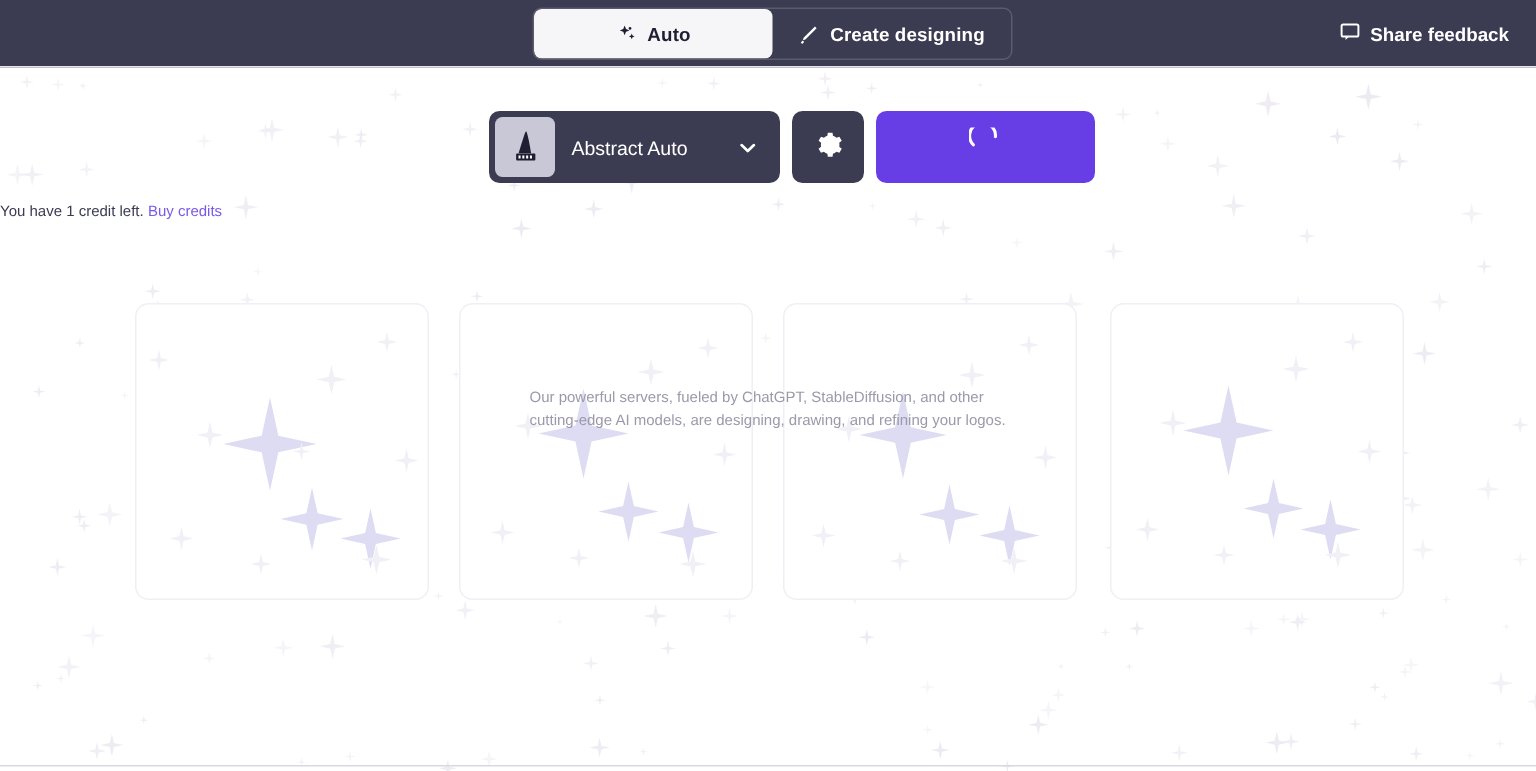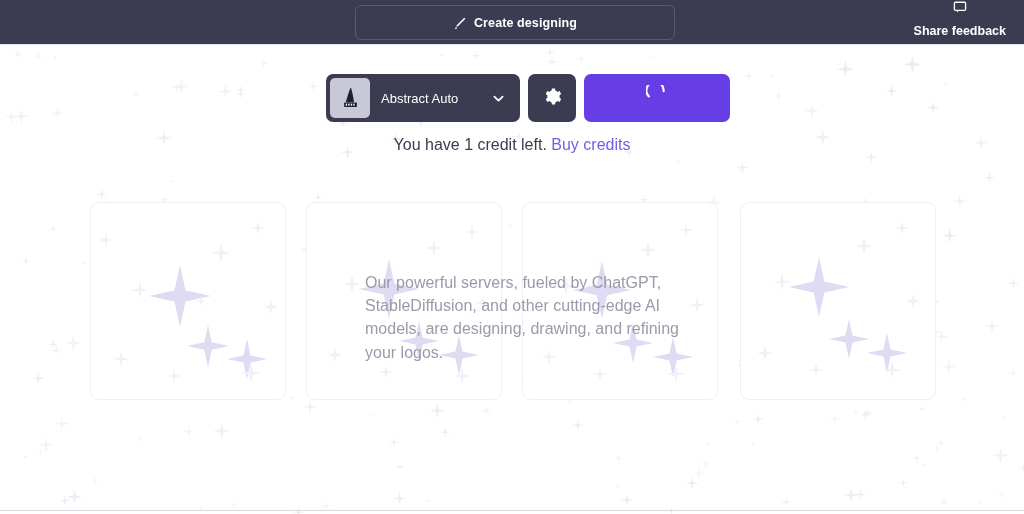--- a/index.html
+++ b/index.html
@@ -101,21 +101,20 @@
     right: 18px;
     top: 0;
     height: 45px;
     display: flex;
     align-items: center;
     gap: 7px;
     color: #ffffff;
     font-size: 12.5px;
     font-weight: bold;
     cursor: pointer;
-    flex-direction: column;
   }
 
   
   #control-bar {
     position: absolute;
     left: 326px;
     top: 74px;
     height: 48px;
     display: flex;
     gap: 8px;
@@ -179,22 +178,21 @@
     border: none;
     padding: 0;
   }
 
   
   #credits-line {
     position: absolute;
     top: 136px;
     left: 0;
     width: 1024px;
-    text-align: center;
-    font-size: 16px;
+    font-size: 10px;
     color: #3b3b52;
     z-index: 20;
   }
   #buy-credits {
     color: #7b59e8;
     text-decoration: none;
     cursor: pointer;
   }
 
   
@@ -231,24 +229,24 @@
     z-index: 15;
   }
   #generating-title {
     font-size: 16.5px;
     font-weight: bold;
     color: #1f1f33;
     letter-spacing: -0.2px;
     margin: 0 0 8px 0;
   }
   #generating-desc {
-    font-size: 16px;
+    font-size: 10px;
     line-height: 1.45;
     color: #9c9aaa;
-    margin: 16px;
+    margin: 4px;
     width: 330px;
   }
   #progress-wrap {
     position: relative;
     margin-top: 14px;
     width: 331px;
     height: 19px;
     background: #3b3b52;
     border-radius: 3px;
     overflow: hidden;
@@ -476,20 +474,30 @@
       <div class="bgstar" style="left: 47.8752px; top: 294.413px; width: 10.344px; height: 10.344px; background: rgb(237, 235, 242); opacity: 0.87066; clip-path: polygon(50% 0%, 59% 41%, 100% 50%, 59% 59%, 50% 100%, 41% 59%, 0% 50%, 41% 41%);"></div>
       <div class="bgstar" style="left: 572.496px; top: 374.469px; width: 10.8194px; height: 10.8194px; background: rgb(237, 235, 242); opacity: 0.98385; clip-path: polygon(50% 0%, 59% 41%, 100% 50%, 59% 59%, 50% 100%, 41% 59%, 0% 50%, 41% 41%);"></div>
       <div class="bgstar" style="left: 479.389px; top: 313.842px; width: 11.097px; height: 11.097px; background: rgb(237, 235, 242); opacity: 0.919407; clip-path: polygon(50% 0%, 59% 41%, 100% 50%, 59% 59%, 50% 100%, 41% 59%, 0% 50%, 41% 41%);"></div>
       <div class="bgstar" style="left: 554.786px; top: 327.839px; width: 8.93218px; height: 8.93218px; background: rgb(237, 235, 242); opacity: 0.838084; clip-path: polygon(50% 0%, 59% 41%, 100% 50%, 59% 59%, 50% 100%, 41% 59%, 0% 50%, 41% 41%);"></div>
     </div>
 
   <div id="header" style="background: rgb(59, 59, 82);">
 
 
     <div id="tabs">
+      <button class="tab active">
+        <span class="ico">
+          <svg width="14" height="14" viewBox="0 0 16 16" aria-hidden="true">
+            <path d="M6.2 1.2l1.05 2.65L9.9 4.9 7.25 5.95 6.2 8.6 5.15 5.95 2.5 4.9l2.65-1.05z" fill="#1f1f33"></path>
+            <path d="M11.6 7.3l.62 1.55 1.55.62-1.55.62-.62 1.55-.62-1.55-1.55-.62 1.55-.62z" fill="#1f1f33"></path>
+            <circle cx="10.3" cy="3.4" r="1.05" fill="#1f1f33"></circle>
+          </svg>
+        </span>
+        <span>Auto</span>
+      </button>
       <button class="tab">
         <span class="ico">
           <svg width="14" height="14" viewBox="0 0 16 16" aria-hidden="true">
             <path d="M12.9 1.9l1.3 1.3-8.6 8.6-1.9.6.6-1.9z" fill="#ffffff"></path>
             <path d="M3.6 12.6l1.1 1.1-1.5 1.5-1.1-1.1z" fill="#ffffff"></path>
           </svg>
         </span>
         <span>Create designing</span>
       </button>
     </div>

